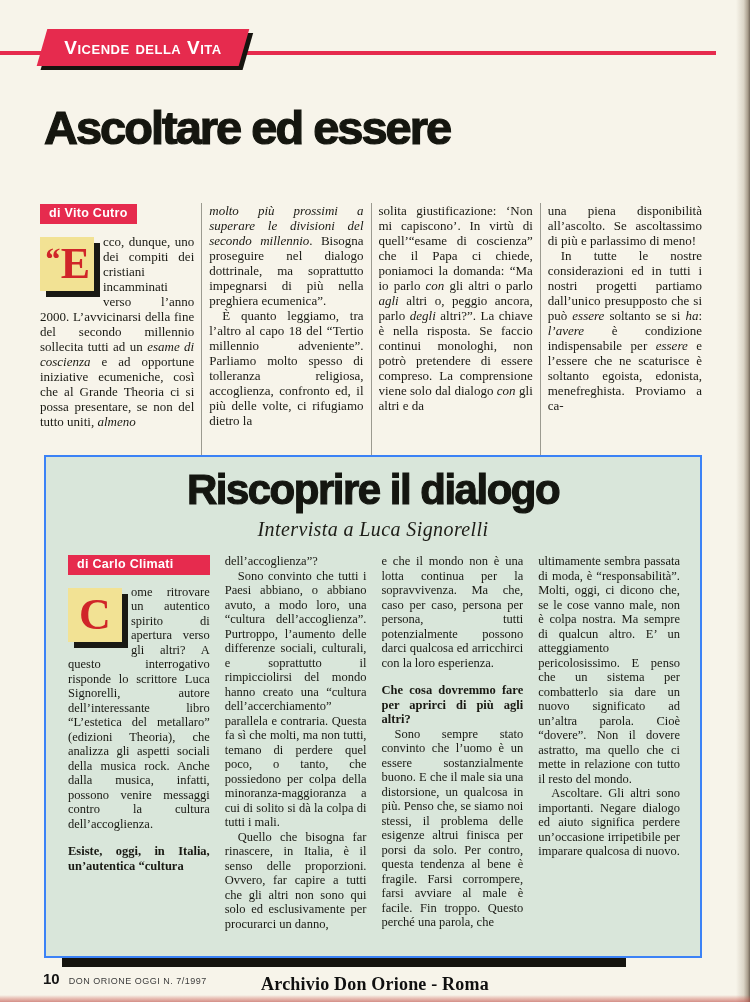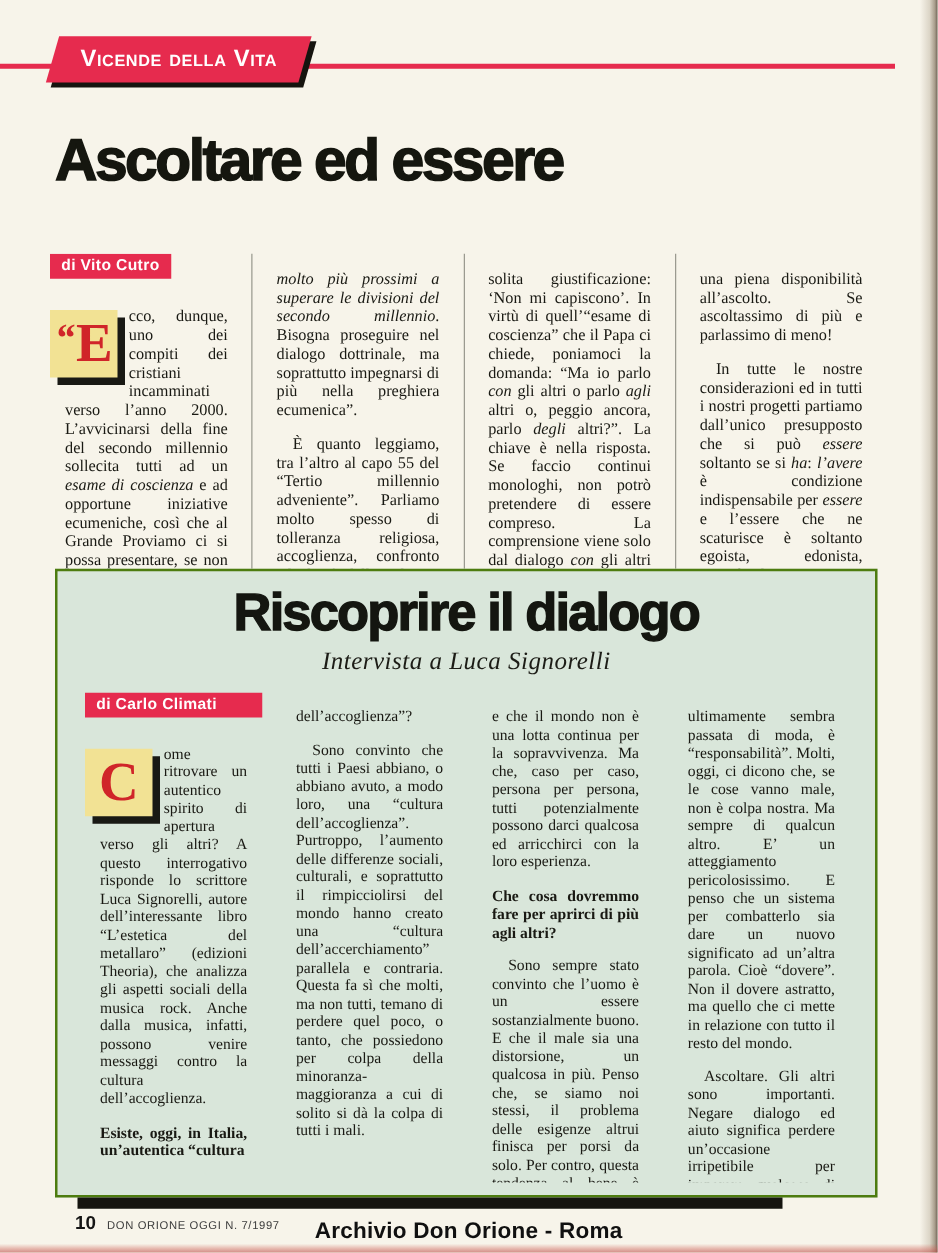--- a/index.html
+++ b/index.html
@@ -38,21 +38,21 @@
   }
 
   
   .bylinebox {
     display:inline-block; background:#e62b4e; color:#fff;
     font-family:"Liberation Sans", sans-serif; font-weight:bold;
     font-size:12.5px; line-height:1; padding:3px 9px 4px;
     margin-bottom:10px; letter-spacing:0.3px;
   }
   .colbody p {
-    margin:12px; text-align:justify; color:#191913;
+    margin:0; text-align:justify; color:#191913;
   }
   .colbody p.ind { text-indent:13px; }
   .colbody p.q   { font-weight:bold; margin-top:13px; }
   .colbody p.qc  { font-weight:normal; }
   .colbody span.it { font-style:italic; }
 
   
   .article-row {
     position:absolute; top:203px; left:40px; width:662px; height:252px;
     display:flex;
@@ -73,21 +73,21 @@
     margin:-10px 1px 0 0;
   }
   .dropcap .dl {
     color:#d02529; font-family:"Liberation Serif", serif;
     font-weight:bold; font-size:44px; line-height:1;
   }
 
   
   .interview {
     position:absolute; top:455px; left:44px; width:658px; height:503px;
-    background:#d9e6da; border:2px solid #4d7c0f;
+    background:#d9e6da; border:2px solid #3b82f6;
   }
   .interview-title {
     margin-top:9px; text-align:center;
     font-family:"Liberation Sans", sans-serif; font-weight:bold;
     font-size:42px; letter-spacing:-1.5px; color:#141610;
     -webkit-text-stroke:1.1px #141610;
   }
   .interview-sub {
     text-align:center; font-style:italic; font-size:20px;
     margin-top:4px; color:#1c1c16; letter-spacing:0.4px;
@@ -98,32 +98,32 @@
   }
   .interview-row .col { flex:1 1 0; overflow:hidden; }
   .interview-row .colbody { font-size:12.5px; line-height:14.5px; }
   .interview .bylinebox { width:100%; }
   .box-bar {
     position:absolute; left:16px; right:74px; bottom:-11px; height:9px;
     background:#15140f;
   }
 
   
-  .footer-left { position:absolute; left:60px; top:970px; white-space:nowrap; }
+  .footer-left { position:absolute; left:43px; top:970px; white-space:nowrap; }
   .pagenum {
     font-family:"Liberation Sans", sans-serif; font-weight:bold;
     font-size:15px; color:#151515;
   }
   .issue {
     font-family:"Liberation Sans", sans-serif; font-size:9px;
     color:#3c3c3c; letter-spacing:0.5px; margin-left:5px;
   }
   .stamp {
     position:absolute; top:974px; left:0; width:100%; text-align:center;
-    font-family:Liberation Sans, sans-serif; font-weight:bold;
+    font-family:Liberation Serif, serif; font-weight:bold;
     font-size:18px; color:#101010; letter-spacing:0.2px;
   }
 
   
   .edge-right {
     position:absolute; top:0; right:0; width:14px; height:100%; z-index:5;
     background:linear-gradient(to right,
       rgba(120,100,70,0) 0%, rgba(120,100,70,0.22) 55%,
       rgba(90,70,45,0.5) 85%, rgba(60,45,30,0.72) 100%);
   }
@@ -144,28 +144,28 @@
 <h1 class="headline">Ascoltare ed essere</h1>
 
 <div class="article-row">
   <div class="col">
     <span class="bylinebox">di Vito Cutro</span>
     <div class="colbody">
       <div class="dropcap">
         <span class="dq">“</span>
         <span class="dl">E</span>
       </div>
-    <p><span>cco, dunque, uno dei compiti dei cristiani incamminati verso l’anno 2000. L’avvicinarsi della fine del secondo millennio sollecita tutti ad un </span><span class="it">esame di coscienza</span><span> e ad opportune iniziative ecumeniche, così che al Grande Proviamo ci si possa presentare, se non del tutto uniti, </span><span class="it">almeno</span></p>
+    <p><span>cco, dunque, uno dei compiti dei cristiani incamminati verso l’anno 2000. L’avvicinarsi della fine del secondo millennio sollecita tutti ad un </span><span class="it">esame di coscienza</span><span> e ad opportune iniziative ecumeniche, così che al Grande Theoria ci si possa presentare, se non del tutto uniti, </span><span class="it">almeno</span></p>
       </div>
   </div>
   <div class="vsep"></div>
   <div class="col">
     <div class="colbody">
         <p><span class="it">molto più prossimi a superare le divisioni del secondo millennio</span><span>. Bisogna proseguire nel dialogo dottrinale, ma soprattutto impegnarsi di più nella preghiera ecumenica”.</span></p>
-        <p class="ind"><span>È quanto leggiamo, tra l’altro al capo 55 del “Tertio millennio adveniente”. Parliamo molto spesso di tolleranza religiosa, accoglienza, confronto ed, il più delle volte, ci rifugiamo dietro la</span></p>
+        <p class="ind"><span>È quanto leggiamo, tra l’altro al capo 18 del “Tertio millennio adveniente”. Parliamo molto spesso di tolleranza religiosa, accoglienza, confronto ed, il più delle volte, ci rifugiamo dietro la</span></p>
       </div>
   </div>
   <div class="vsep"></div>
   <div class="col">
     <div class="colbody">
         <p><span>solita giustificazione: ‘Non mi capiscono’. In virtù di quell’“esame di coscienza” che il Papa ci chiede, poniamoci la domanda: “Ma io parlo </span><span class="it">con</span><span> gli altri o parlo </span><span class="it">agli</span><span> altri o, peggio ancora, parlo </span><span class="it">degli</span><span> altri?”. La chiave è nella risposta. Se faccio continui monologhi, non potrò pretendere di essere compreso. La comprensione viene solo dal dialogo </span><span class="it">con</span><span> gli altri e da</span></p>
       </div>
   </div>
   <div class="vsep"></div>
   <div class="col">
@@ -187,20 +187,21 @@
           <span class="dl">C</span>
         </div>
       <p><span>ome ritrovare un autentico spirito di apertura verso gli altri? A questo interrogativo risponde lo scrittore Luca Signorelli, autore dell’interessante libro “L’estetica del metallaro” (edizioni Theoria), che analizza gli aspetti sociali della musica rock. Anche dalla musica, infatti, possono venire messaggi contro la cultura dell’accoglienza.</span></p>
           <p class="q"><span>Esiste, oggi, in Italia, un’autentica “cultura</span></p>
         </div>
     </div>
     <div class="col">
       <div class="colbody">
           <p class="qc"><span>dell’accoglienza”?</span></p>
           <p class="ind"><span>Sono convinto che tutti i Paesi abbiano, o abbiano avuto, a modo loro, una “cultura dell’accoglienza”. Purtroppo, l’aumento delle differenze sociali, culturali, e soprattutto il rimpicciolirsi del mondo hanno creato una “cultura dell’accerchiamento” parallela e contraria. Questa fa sì che molti, ma non tutti, temano di perdere quel poco, o tanto, che possiedono per colpa della minoranza-maggioranza a cui di solito si dà la colpa di tutti i mali.</span></p>
+          <p class="ind"><span>Quello che bisogna far rinascere, in Italia, è il senso delle proporzioni. Ovvero, far capire a tutti che gli altri non sono qui solo ed esclusivamente per procurarci un danno,</span></p>
         </div>
     </div>
     <div class="col">
       <div class="colbody">
           <p><span>e che il mondo non è una lotta continua per la sopravvivenza. Ma che, caso per caso, persona per persona, tutti potenzialmente possono darci qualcosa ed arricchirci con la loro esperienza.</span></p>
           <p class="q"><span>Che cosa dovremmo fare per aprirci di più agli altri?</span></p>
           <p class="ind"><span>Sono sempre stato convinto che l’uomo è un essere sostanzialmente buono. E che il male sia una distorsione, un qualcosa in più. Penso che, se siamo noi stessi, il problema delle esigenze altrui finisca per porsi da solo. Per contro, questa tendenza al bene è fragile. Farsi corrompere, farsi avviare al male è facile. Fin troppo. Questo perché una parola, che</span></p>
         </div>
     </div>
     <div class="col">

